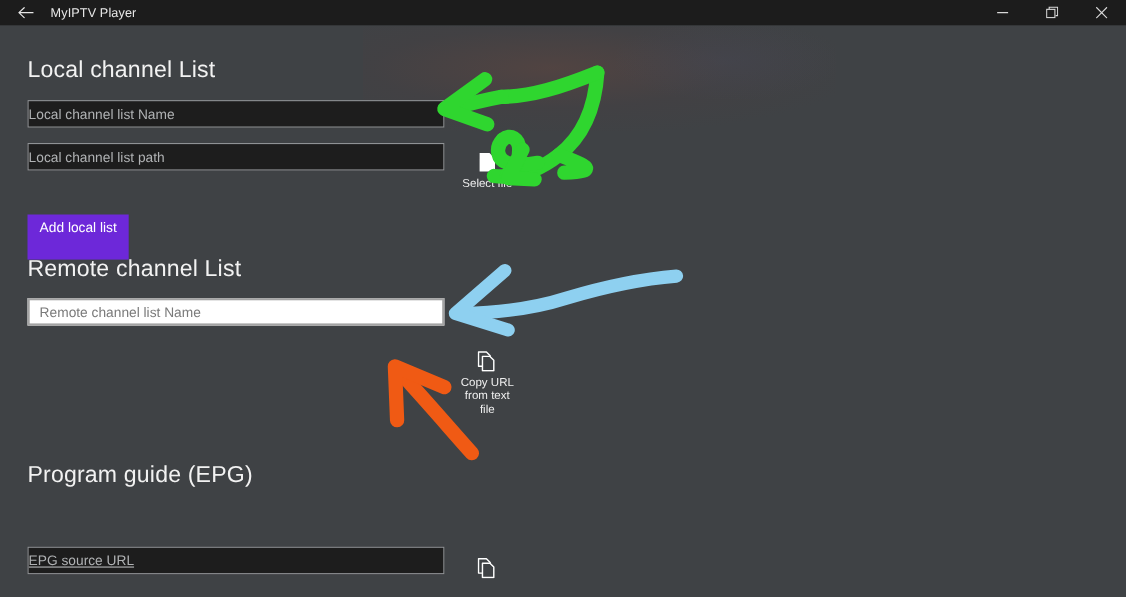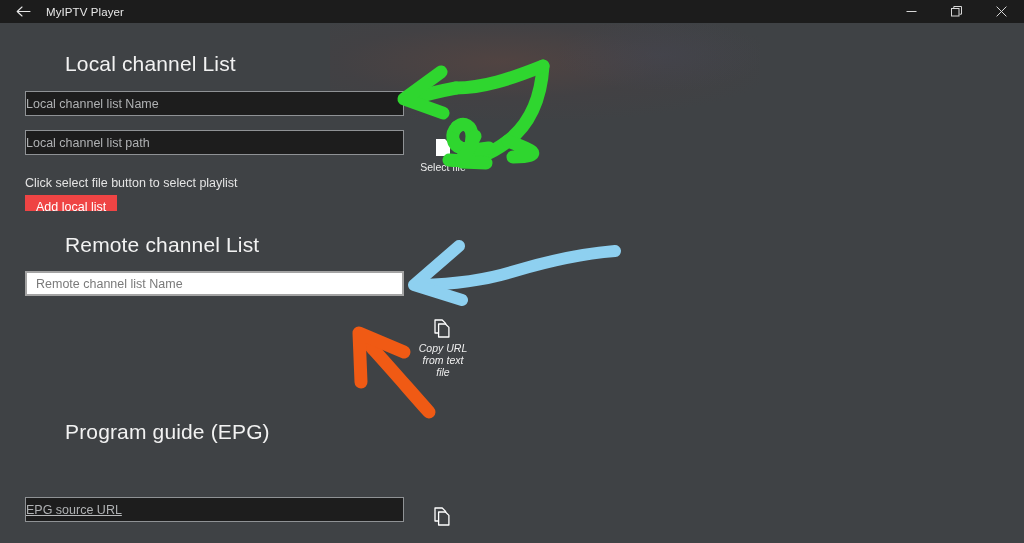--- a/index.html
+++ b/index.html
@@ -64,21 +64,20 @@
     position: absolute; left: 0; top: 23px;
     width: 1024px; height: 520px;
   }
   .section-title {
     position: absolute;
     font-size: 21px;
     font-weight: 400;
     color: #f2f2f2;
     letter-spacing: .15px;
     white-space: nowrap;
-    margin-left: 40px;
   }
   .field {
     position: absolute;
     box-sizing: border-box;
     height: 25px;
     width: 379px;
     left: 25px;
     background: #1d1d1d;
     border: 1px solid #8f9295;
     color: #b6b8ba;
@@ -99,22 +98,22 @@
 
   .helper-text {
     position: absolute;
     font-size: 12.5px;
     color: #e4e4e4;
     white-space: nowrap;
   }
   .btn {
     position: absolute;
     box-sizing: border-box;
-    height: 16px;
-    background: #ef4444;
+    height: 41px;
+    background: #6d28d9;
     border: none;
     color: #ffffff;
     font-size: 12.5px;
     font-family: "Liberation Sans", sans-serif;
     padding: 0 11px;
     cursor: pointer;
     line-height: 24px;
     text-align: left;
   }
 
@@ -192,40 +191,39 @@
   </div>
 
   <div id="content">
 
     <div class="section-title" style="left:25px; top:29px;">Local channel List</div>
 
     <input class="field" style="top: 68px;" type="text" placeholder="Local channel list Name">
 
     <input class="field" style="top: 107px;" type="text" placeholder="Local channel list path">
 
-    <div class="helper-text" style="left:25px; top:153px;">Click select file button to select playlist</div>
 
     <div class="btn" style="left:25px; top:172px;">Add local list</div>
 
     <div class="icon-btn" style="left:406px; top:113px;">
       <div class="glyph">
         <svg width="16" height="19" viewBox="0 0 16 19">
           <path d="M1 1 H10 L15 6 V18 H1 Z" fill="#ffffff"></path>
         </svg>
       </div>
       <div class="caption">Select file</div>
     </div>
 
     <div class="section-title" style="left:25px; top:210px;text-align:center;">Remote channel List</div>
 
     <input class="field focused" style="top: 248px;" type="text" placeholder="Remote channel list Name">
 
 
 
-    <div class="icon-btn" style="left:406px; top:294px;font-style:italic;">
+    <div class="icon-btn" style="left:406px; top:294px;">
       <div class="glyph">
         <svg width="18" height="19" viewBox="0 0 18 19">
           <path d="M1 1 H8.2 L11.6 4.4 V14 H1 Z" fill="none" stroke="#ffffff" stroke-width="1.3" stroke-linejoin="round"></path>
           <path d="M4.6 5 H11.4 L14.9 8.4 V18 H4.6 Z" fill="#3f4245" stroke="#ffffff" stroke-width="1.3" stroke-linejoin="round"></path>
         </svg>
       </div>
       <div class="caption">Copy URL
 from text
 file</div>
     </div>

